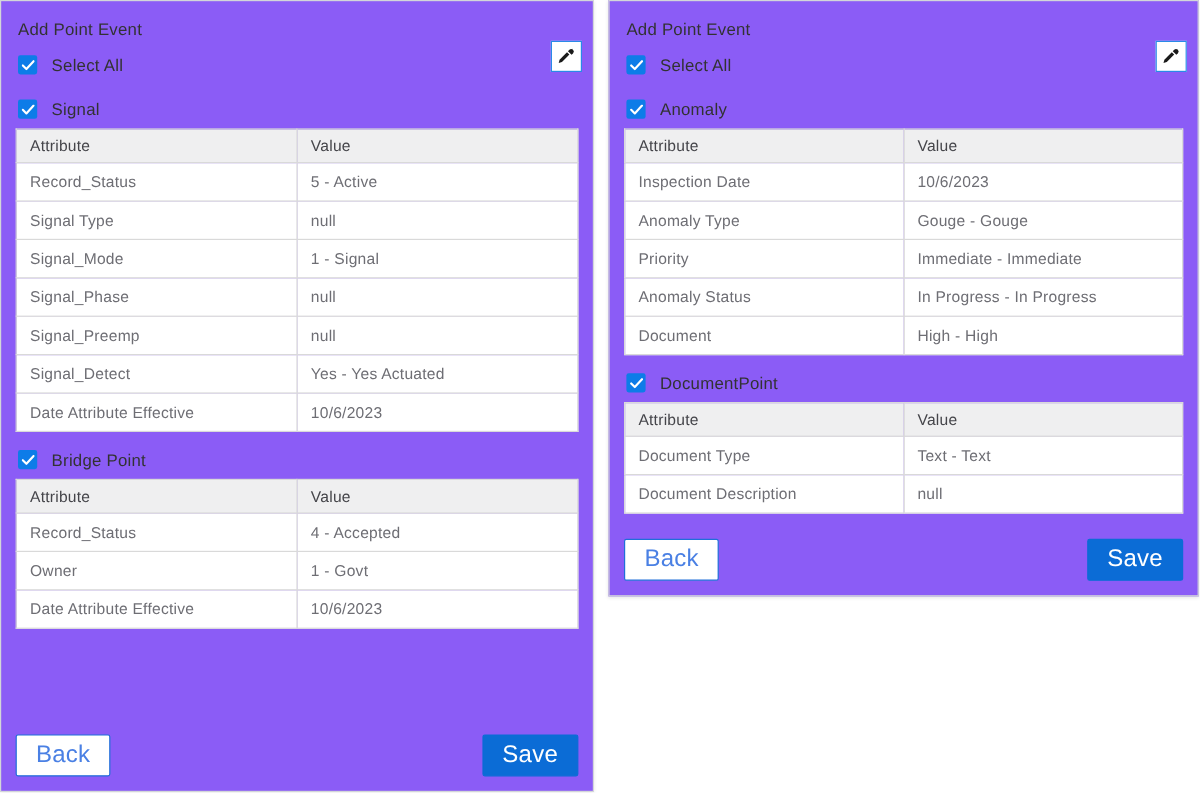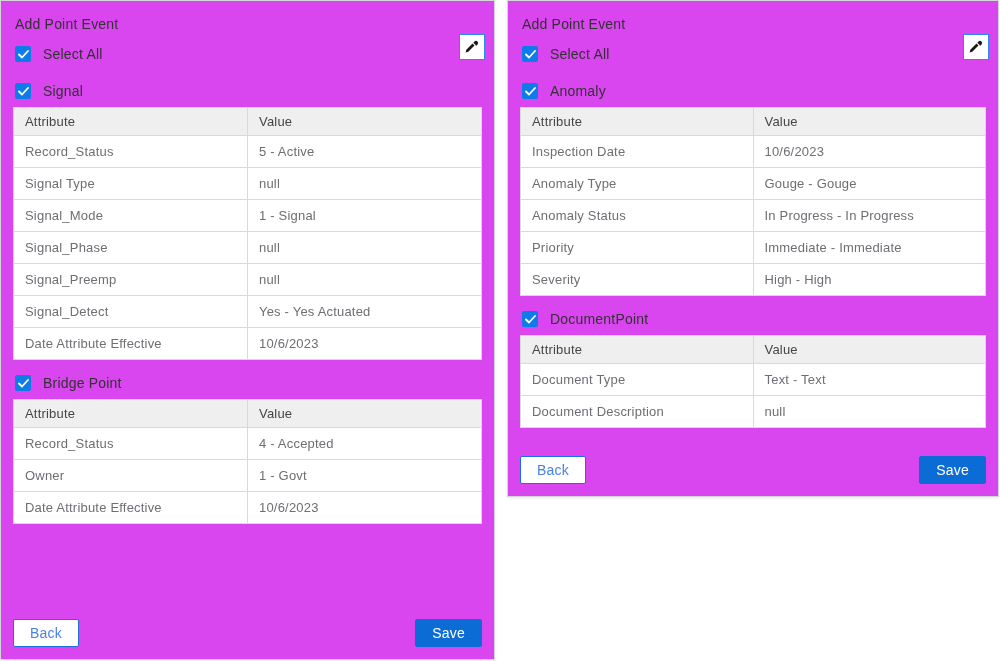--- a/index.html
+++ b/index.html
@@ -5,21 +5,21 @@
   * { box-sizing: border-box; margin: 0; padding: 0; }
   html, body {
     width: 1000px; height: 661px;
     background: #ffffff;
     font-family: "Liberation Sans", sans-serif;
     overflow: hidden;
   }
   .wrap { display: flex; align-items: flex-start; }
   .panel {
     position: relative;
-    background: #d946ef;
+    background: #8b5cf6;
     border: 1px solid #d3d6d9;
     box-shadow: 0 1px 3px rgba(0,0,0,0.10);
     padding: 12px;
   }
   .panel-left  { width: 495px; height: 660px; margin-right: 12px; }
   .panel-right { width: 492px; height: 497px; }
 
   .panel-title {
     font-size: 14px;
     color: #323232;
@@ -89,21 +89,21 @@
 
   .footer {
     position: absolute;
     left: 12px; right: 12px; bottom: 12px;
     display: flex;
     justify-content: space-between;
     align-items: center;
   }
   .btn {
     font-family: "Liberation Sans", sans-serif;
-    font-size: 14px;
+    font-size: 20px;
     padding: 5px 16px;
     border-radius: 2px;
     cursor: pointer;
     letter-spacing: 0.2px;
   }
   .btn-back {
     background: #ffffff;
     border: 1px solid #1f6fd9;
     color: #4a80e4;
   }
@@ -267,29 +267,29 @@
         <tbody>
             <tr>
               <td>Inspection Date</td>
               <td>10/6/2023</td>
             </tr>
             <tr>
               <td>Anomaly Type</td>
               <td>Gouge - Gouge</td>
             </tr>
             <tr>
+              <td>Priority</td>
+              <td>Immediate - Immediate</td>
+            </tr>
+            <tr>
               <td>Anomaly Status</td>
               <td>In Progress - In Progress</td>
             </tr>
             <tr>
-              <td>Priority</td>
-              <td>Immediate - Immediate</td>
-            </tr>
-            <tr>
-              <td>Severity</td>
+              <td>Document</td>
               <td>High - High</td>
             </tr>
           </tbody>
       </table>
     </div>
 
     <div class="section">
       <div class="checkbox-row section-cb-row">
         <span class="checkbox">
           <svg width="11" height="9" viewBox="0 0 11 9">

